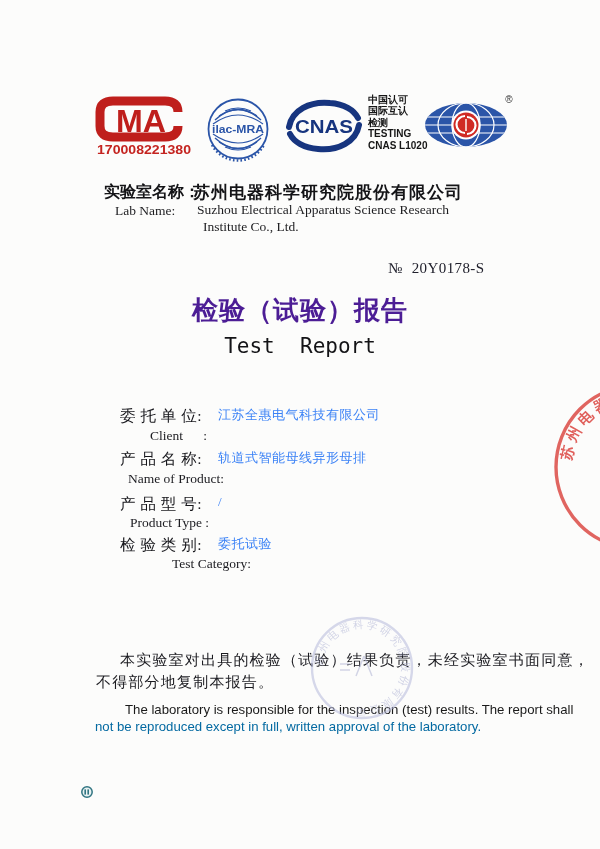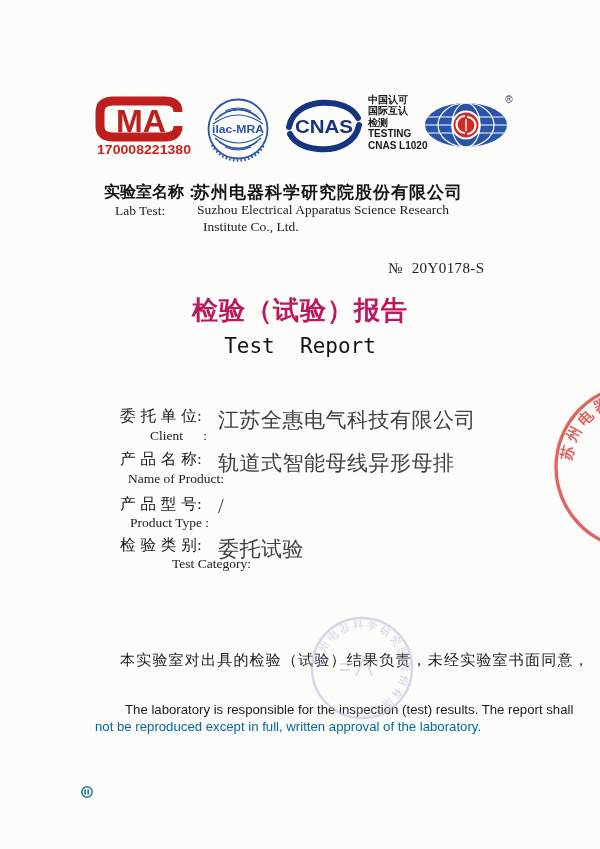--- a/index.html
+++ b/index.html
@@ -20,27 +20,27 @@
                font-weight:700;font-size:17px;letter-spacing:1px;color:#141417;}
   .lab-label-en{left:115px;top:203px;font-size:13.5px;}
   .lab-en1{left:197px;top:202px;font-size:13.5px;}
   .lab-en2{left:197px;top:219px;font-size:13.5px;margin-left:6px;}
   
   .report-no{left:388px;top:260px;font-size:15px;color:#20202c;letter-spacing:.4px;}
   .report-no span{margin-right:9px;}
   
   .title-zh{left:0;top:293px;width:600px;text-align:center;
             font-family:"Liberation Sans","DejaVu Sans",sans-serif;
-            font-weight:700;font-size:26px;letter-spacing:1px;color:#be185d;}
+            font-weight:700;font-size:26px;letter-spacing:1px;color:#4c1d95;}
   .title-en{left:0;top:334px;width:600px;text-align:center;white-space:pre;
             font-family:"DejaVu Sans Mono","Liberation Mono",monospace;
             font-size:21px;color:#131316;}
   
   .zh-label{font-size:15.5px;letter-spacing:.5px;color:#16161b;white-space:pre;}
-  .zh-value{font-size:21px;letter-spacing:.5px;color:#404040;}
+  .zh-value{font-size:13px;letter-spacing:.5px;color:#3b82f6;}
   .en-label{font-size:13.5px;color:#1b1b20;white-space:pre;}
   .f1z{left:120px;top:406px;} .f1v{left:218px;top:406px;} .f1e{left:150px;top:428px;}
   .f2z{left:120px;top:449px;} .f2v{left:218px;top:449px;} .f2e{left:128px;top:471px;}
   .f3z{left:120px;top:494px;} .f3v{left:218px;top:494px;} .f3e{left:130px;top:515px;}
   .f4z{left:120px;top:535px;} .f4v{left:218px;top:535px;} .f4e{left:128px;top:556px;margin-left:44px;}
   
   .st-zh1{left:120px;top:651px;font-size:15px;letter-spacing:1.2px;color:#1b1b20;}
   .st-zh2{left:96px;top:673px;font-size:15px;letter-spacing:1.2px;color:#1b1b20;}
   .st-en1{left:125px;top:702px;font-family:"Liberation Sans","DejaVu Sans",sans-serif;
           font-size:13.2px;color:#1a1a1a;}
@@ -107,21 +107,21 @@
     <g stroke="#ffffff" stroke-width="2.2" fill="none">
       <path d="M 45 26 a 8.5 8.5 0 1 0 0 17"></path>
       <path d="M 47 44 a 8.5 8.5 0 1 0 0 -17"></path>
       <line x1="46" y1="29" x2="46" y2="41" stroke-width="1.4"></line>
     </g>
     <text x="89" y="13" text-anchor="middle" font-family="Liberation Sans, DejaVu Sans, sans-serif" font-size="10" fill="#333">®</text>
   </svg>
 
   <div class="abs lab-label-zh">实验室名称：</div>
   <div class="abs lab-name-zh">苏州电器科学研究院股份有限公司</div>
-  <div class="abs lab-label-en">Lab Test:</div>
+  <div class="abs lab-label-en">Lab Name:</div>
   <div class="abs lab-en1">Suzhou Electrical Apparatus Science Research</div>
   <div class="abs lab-en2">Institute Co., Ltd.</div>
 
   <div class="abs report-no">
     <span>№</span><span>20Y0178-S</span>
   </div>
 
   <div class="abs title-zh">检验（试验）报告</div>
   <div class="abs title-en">Test  Report</div>
 
@@ -135,20 +135,21 @@
 
   <div class="abs zh-label f3z">产 品 型 号: </div>
   <div class="abs zh-value f3v">/</div>
   <div class="abs en-label f3e">Product Type :</div>
 
   <div class="abs zh-label f4z">检 验 类 别: </div>
   <div class="abs zh-value f4v">委托试验</div>
   <div class="abs en-label f4e">Test Category:</div>
 
   <div class="abs st-zh1">本实验室对出具的检验（试验）结果负责，未经实验室书面同意，</div>
+  <div class="abs st-zh2">不得部分地复制本报告。</div>
   <div class="abs st-en1">The laboratory is responsible for the inspection (test) results. The report shall</div>
   <div class="abs st-en2">not be reproduced except in full, written approval of the laboratory.</div>
 
   <svg class="abs stamp-overlay" width="600" height="849" viewBox="0 0 600 849">
     <defs>
       <path id="redSealPath" d="M 571 467 A 67 67 0 0 1 705 467 A 67 67 0 0 1 571 467" fill="none"></path>
       <path id="faintSealPath" d="M 322 668 A 40 40 0 0 1 402 668 A 40 40 0 0 1 322 668" fill="none"></path>
     </defs>
 
     <g opacity="0.9">

